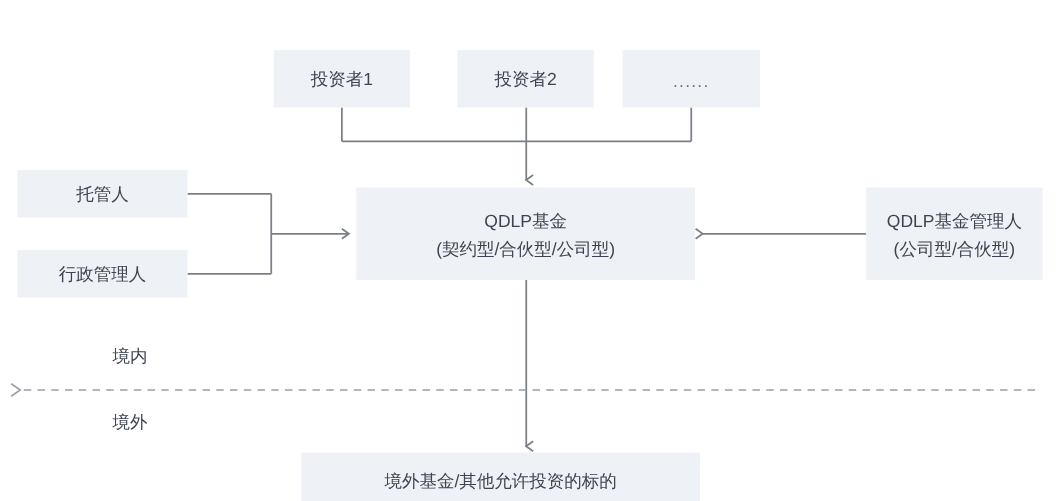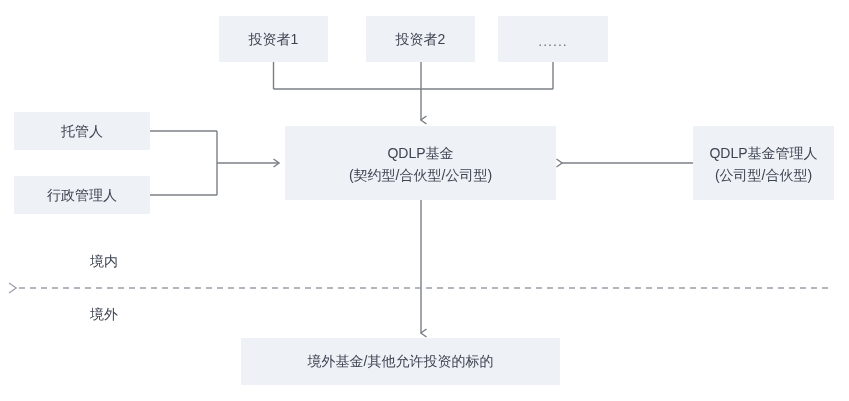--- a/index.html
+++ b/index.html
@@ -10,20 +10,21 @@
   body {
     width: 849px;
     height: 401px;
     font-family: "Liberation Sans", "DejaVu Sans", sans-serif;
     overflow: hidden;
   }
   #diagram-root {
     position: relative;
     width: 849px;
     height: 376px;
+    margin-top: 24px;
   }
   svg.diagram-canvas {
     position: absolute;
     top: 0;
     left: 0;
     width: 849px;
     height: 401px;
   }
   .node-box {
     fill: #eef1f6;

